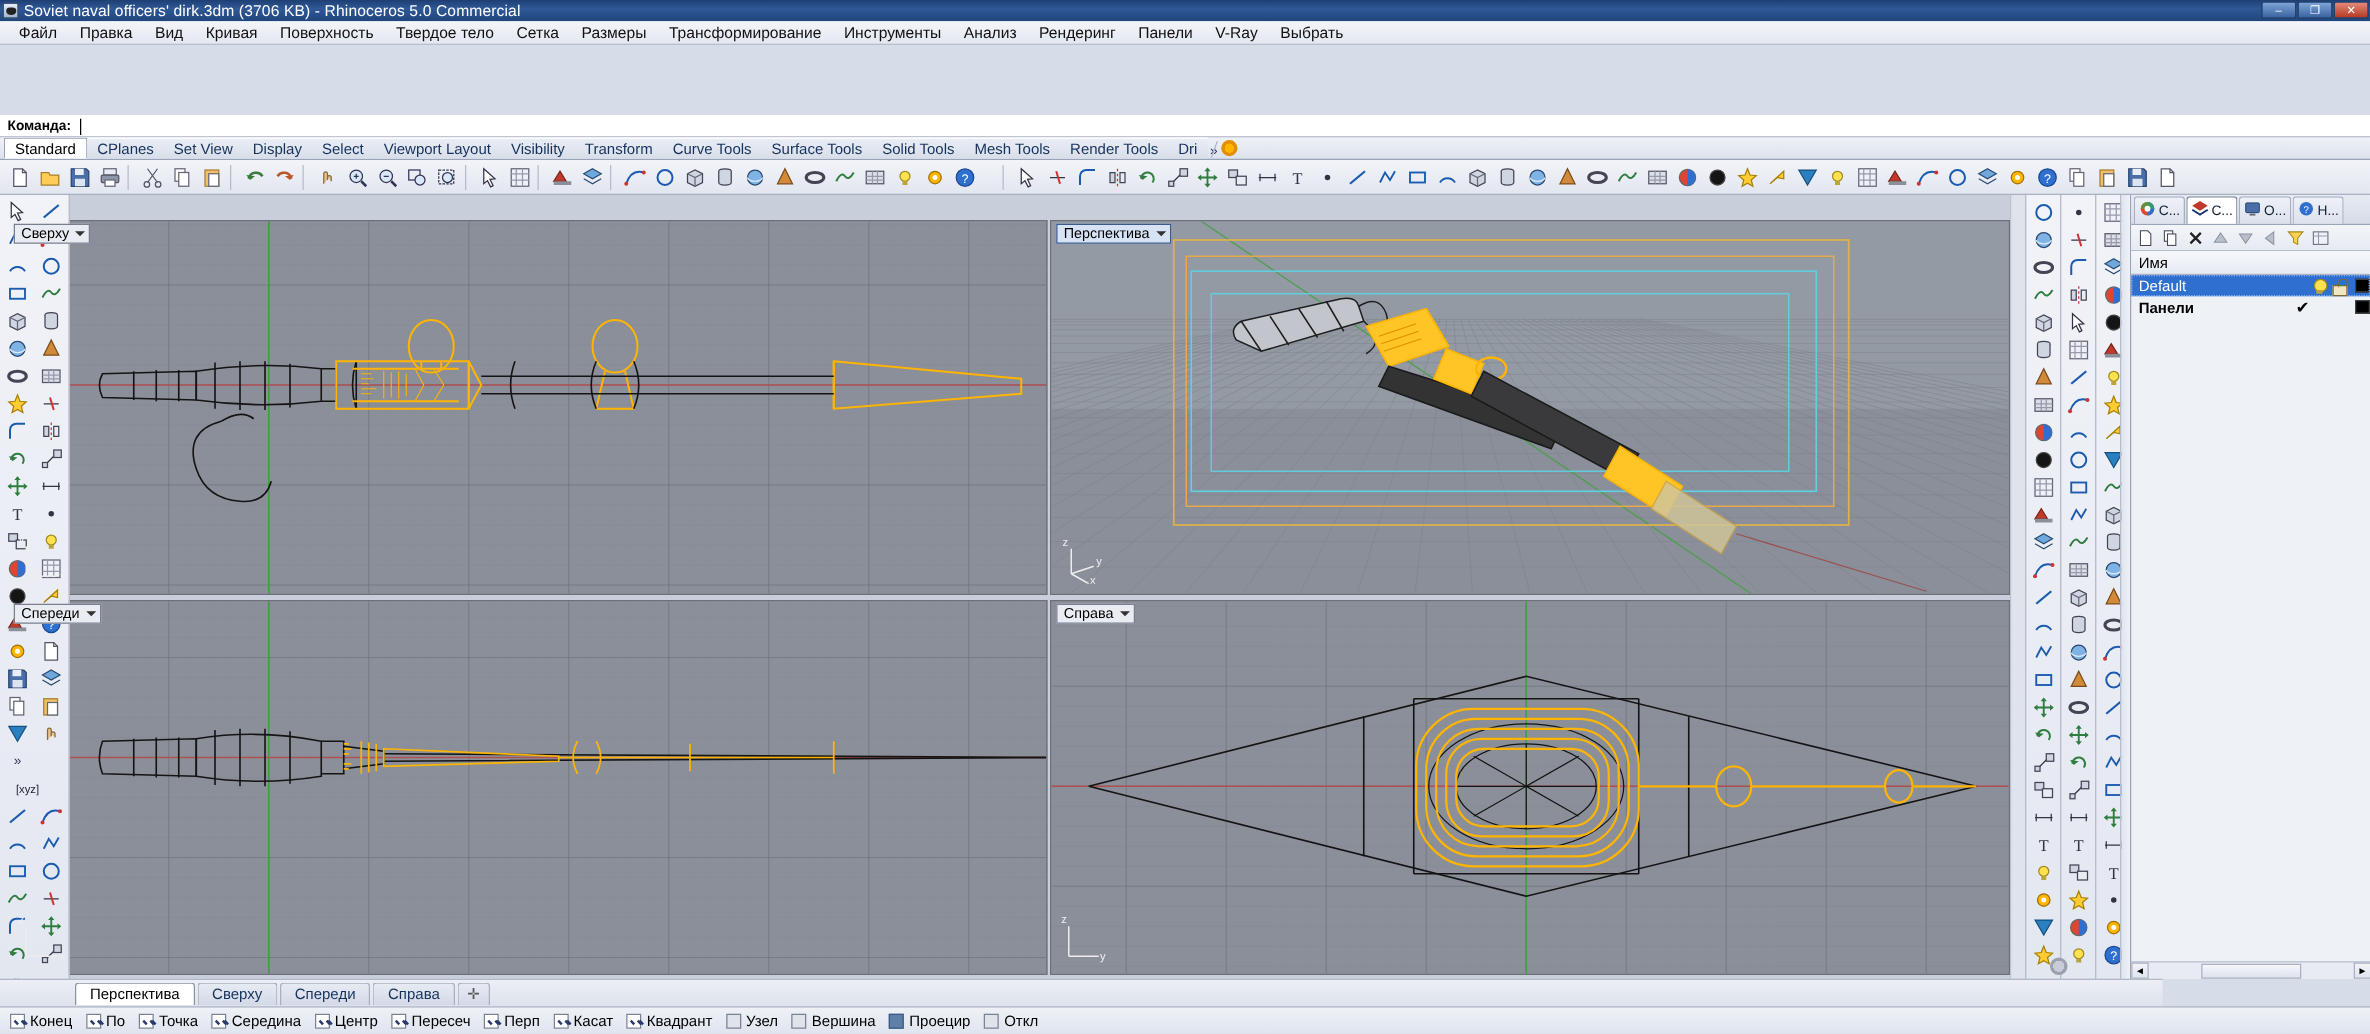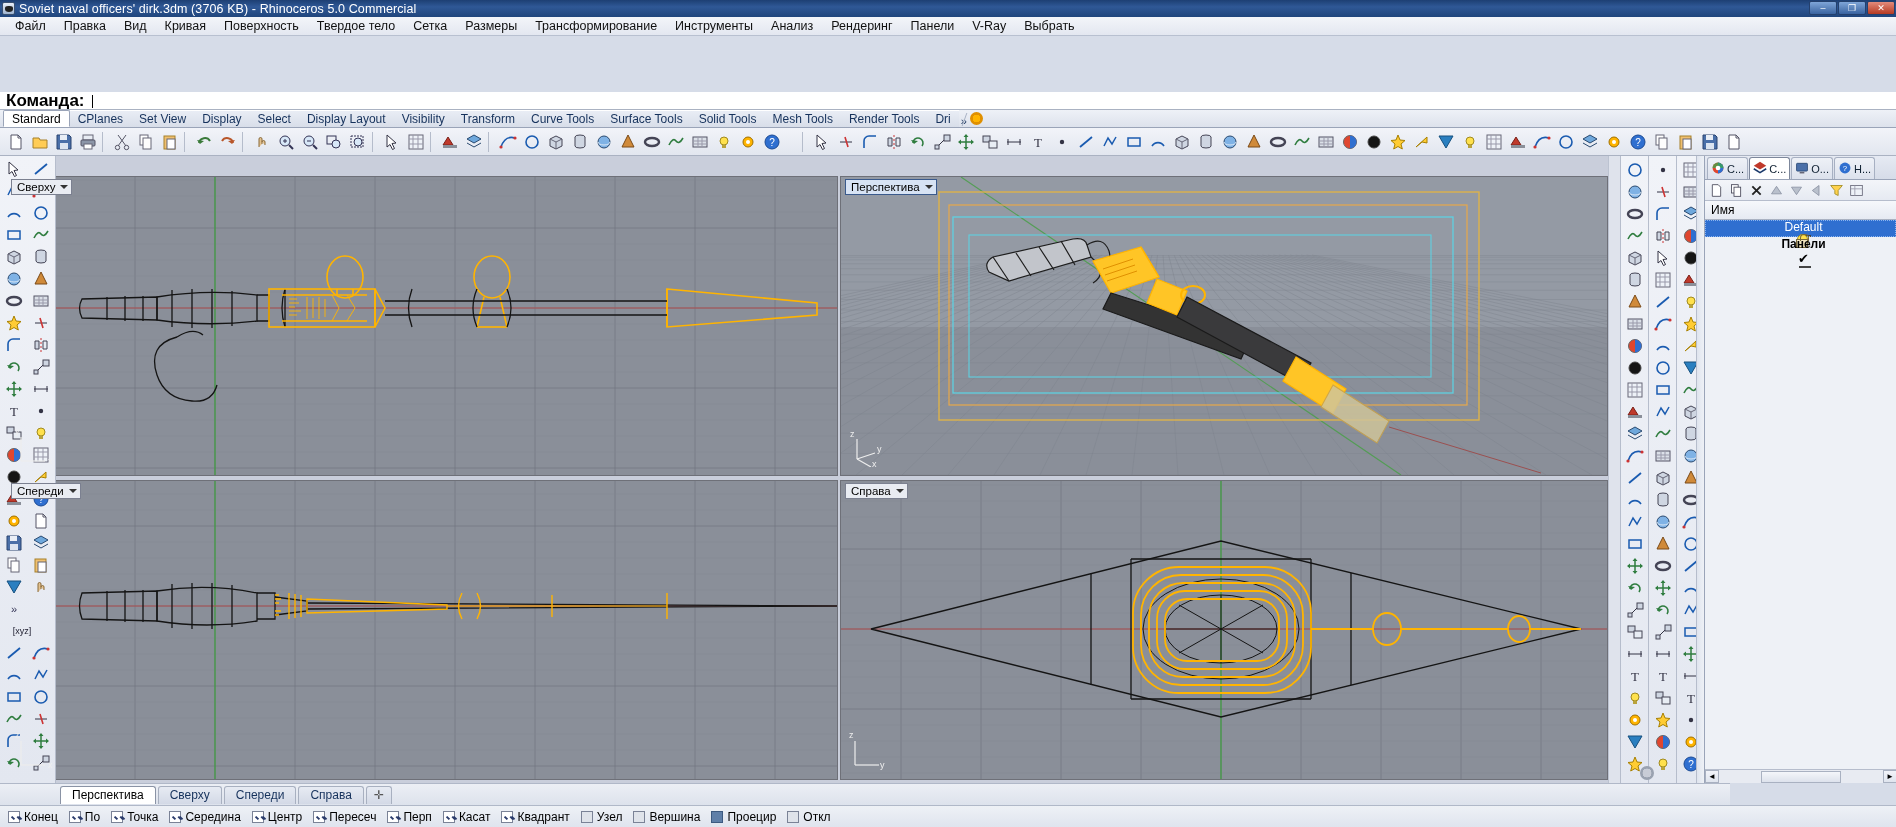--- a/index.html
+++ b/index.html
@@ -54,21 +54,21 @@
     background:#fff; border-top:1px solid #fff;
     padding:1px 6px; overflow:hidden;
   }
   .cmdline{ font-size:12.2px; color:#000; line-height:15px; white-space:nowrap;}
 
   .cmdprompt{
     position:absolute; left:0; top:92px; width:1896px; height:18px;
     background:#fff; display:flex; align-items:center; padding-left:6px;
     border-bottom:1px solid #aab2c2;
   }
-  .cmdprompt .lbl{ font-weight:bold; font-size:17px; color:#000;}
+  .cmdprompt .lbl{ font-weight:bold; font-size:11px; color:#000;}
   .cmdprompt .field{
     flex:1; height:15px; margin-left:4px; background:#fff;
     border:1px solid #fff; position:relative;
   }
   .caret{ position:absolute; left:2px; top:1px; width:1px; height:13px; background:#000;}
 
   
   .tabstrip{
     position:absolute; left:0; top:110px; width:1896px; height:18px;
     background:linear-gradient(to bottom,#eef1f7,#dde2ec);
@@ -226,21 +226,21 @@
   }
   .lpb{ width:19px;height:18px; display:flex;align-items:center;justify-content:center;
     border:1px solid transparent; border-radius:2px;}
   .lp-head{
     height:19px; display:flex; align-items:center;
     background:linear-gradient(to bottom,#f6f8fb,#e6eaf2);
     border-bottom:1px solid #aab2c2; font-size:12px; color:#000; padding-left:6px;
   }
   .lrow{
     height:17px; display:flex; align-items:center; padding-left:6px;
-    font-size:12px; position:relative;flex-direction:column;
+    font-size:12px; position:relative;
   }
   .lrow.sel{ background:#2f6fd0; color:#fff; outline:1px dotted #8ab4f0; outline-offset:-1px;}
   .lrow .nm{ flex:1; }
   .lrow .nm.bold{ font-weight:bold; }
   .swatch{ width:12px;height:11px; background:#000; border:1px solid #444; margin-left:3px;}
   .bulb{ width:11px;height:12px; position:relative; margin-right:5px;}
   .bulb:before{ content:""; position:absolute; left:1px;top:0; width:9px;height:9px;
     border-radius:50%; background:#ffe14d; border:1px solid #a08a20;}
   .bulb:after{ content:""; position:absolute; left:3px;top:9px; width:5px;height:3px;
     background:#b9a33c;}
@@ -314,21 +314,21 @@
       <span class="caret"></span>
     </span>
   </div>
 
   <div class="tabstrip" id="tabstrip">
       <div class="ttab active">Standard</div>
       <div class="ttab">CPlanes</div>
       <div class="ttab">Set View</div>
       <div class="ttab">Display</div>
       <div class="ttab">Select</div>
-      <div class="ttab">Display Layout</div>
+      <div class="ttab">Viewport Layout</div>
       <div class="ttab">Visibility</div>
       <div class="ttab">Transform</div>
       <div class="ttab">Curve Tools</div>
       <div class="ttab">Surface Tools</div>
       <div class="ttab">Solid Tools</div>
       <div class="ttab">Mesh Tools</div>
       <div class="ttab">Render Tools</div>
       <div class="ttab">Dri</div>
       <div class="more">»</div>
       <div class="gear-ic"></div>

